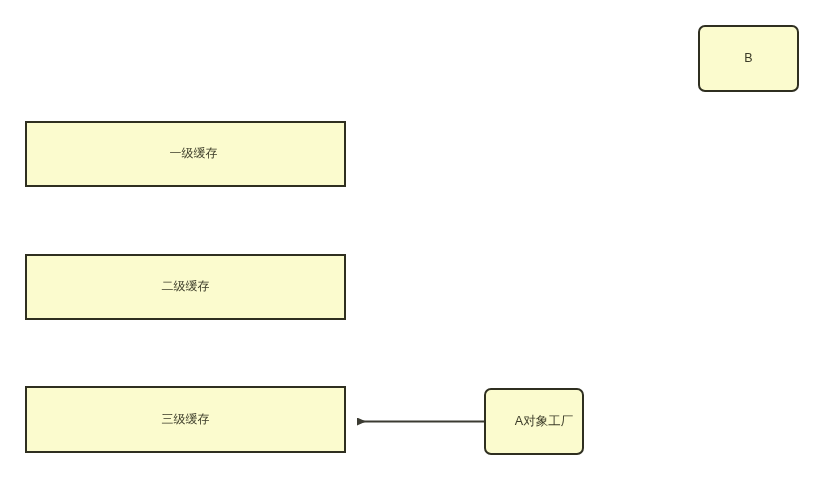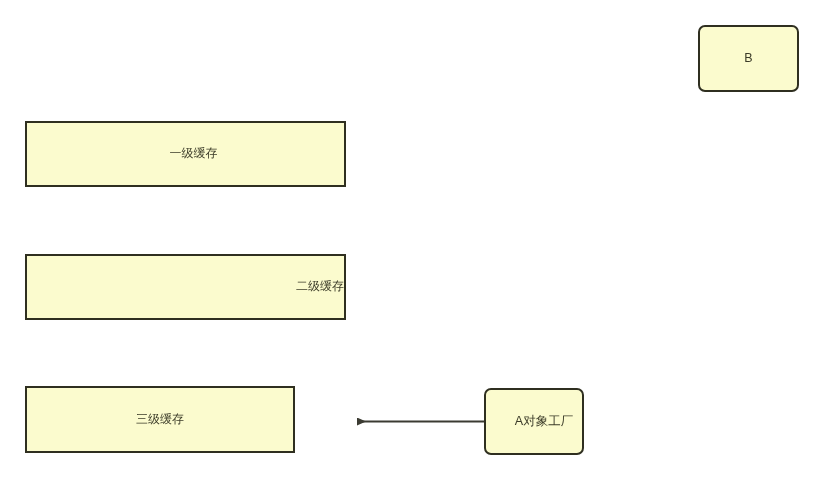--- a/index.html
+++ b/index.html
@@ -33,22 +33,22 @@
   }
   .node .line {
     display: block;
     white-space: nowrap;
     font-size: 12px;
   }
   .node .line.single {
     font-size: 12.5px;
   }
   .cache-1 { left: 25px;  top: 121px; width: 321px; height: 66px; padding-left: 16px; }
-  .cache-2 { left: 25px;  top: 254px; width: 321px; height: 66px; align-items: flex-end; }
-  .cache-3 { left: 25px;  top: 386px; width: 270px; height: 67px; }
+  .cache-2 { left: 25px;  top: 254px; width: 321px; height: 66px; }
+  .cache-3 { left: 25px;  top: 386px; width: 321px; height: 67px; }
   .node-b  { left: 698px; top: 25px;  width: 101px; height: 67px; }
   .node-a  { left: 484px; top: 388px; width: 100px; height: 67px; padding-left: 20px; }
 
   .edge-svg {
     position: absolute;
     left: 0;
     top: 0;
     width: 824px;
     height: 479px;
     pointer-events: none;

